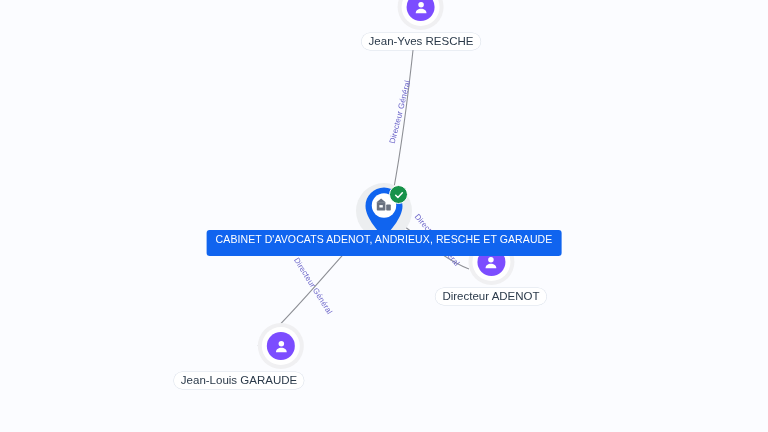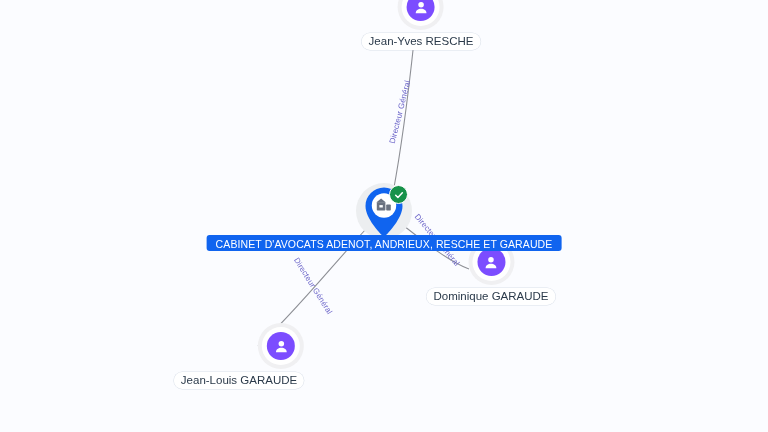--- a/index.html
+++ b/index.html
@@ -115,21 +115,21 @@
   .pin-check svg { display: block; }
 
   #company-label {
     position: absolute;
     transform: translate(-50%, -50%);
     background: #1064ef;
     color: #ffffff;
     font-size: 10.5px;
     letter-spacing: 0.1px;
     line-height: 14px;
-    padding: 2px 9px 0 9px;
+    padding: 2px 9px 10px 9px;
     border-radius: 3px;
     white-space: nowrap;
     z-index: 6;
   }
 
   
   .edge-label {
     position: absolute;
     transform-origin: 50% 50%;
     font-size: 8px;
@@ -169,21 +169,21 @@
     <div class="person-halo">
       <div class="person-ring">
         <div class="person-disc">
           <svg width="17" height="17" viewBox="0 0 24 24" fill="#ffffff">
             <circle cx="12" cy="8.2" r="3.9"></circle>
             <path d="M4.4 20c0-4.2 3.4-6.4 7.6-6.4s7.6 2.2 7.6 6.4z"></path>
           </svg>
         </div>
       </div>
     </div>
-    <div class="node-label">Dominique GARAUDE</div>
+    <div class="node-label">Directeur ADENOT</div>
   </div>
 
   <div class="node" id="node-garaude" style="left:239px; top:356px;align-items:flex-end;">
     <div class="person-halo">
       <div class="person-ring">
         <div class="person-disc">
           <svg width="17" height="17" viewBox="0 0 24 24" fill="#ffffff">
             <circle cx="12" cy="8.2" r="3.9"></circle>
             <path d="M4.4 20c0-4.2 3.4-6.4 7.6-6.4s7.6 2.2 7.6 6.4z"></path>
           </svg>

